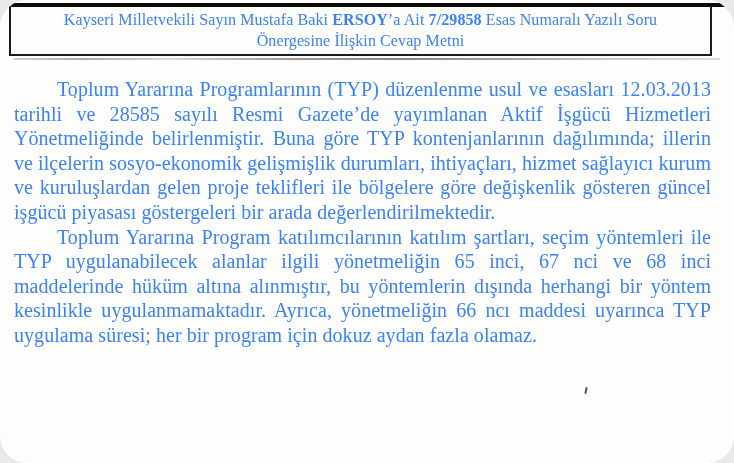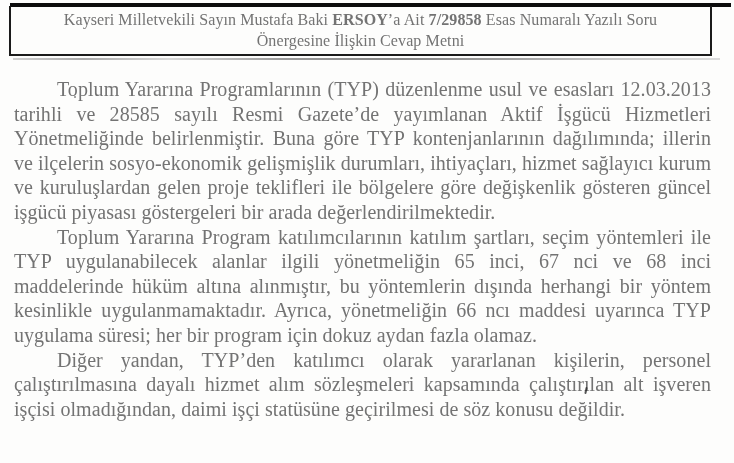--- a/index.html
+++ b/index.html
@@ -3,22 +3,23 @@
 <meta charset="utf-8">
 <style>
   html, body { margin: 0; padding: 0; background: #e9e9e9; }
   .page {
     position: relative;
     width: 734px;
     height: 463px;
     margin: 0 auto;
     background: #fdfdfc;
     font-family: "Liberation Serif", "DejaVu Serif", serif;
-    color: #737373;
+    color: #3b82f6;
     overflow: hidden;
+    border-radius: 27px;
   }
   .top-bar {
     position: absolute;
     left: 10px;
     top: 3px;
     width: 721px;
     height: 4px;
     background: #0c0c0c;
   }
   .header-box {
@@ -96,19 +97,18 @@
 
   <div class="header-box">
     <div class="header-title"><span>Kayseri Milletvekili Sayın Mustafa Baki </span><span class="bold">ERSOY</span><span>’a Ait </span><span class="bold">7/29858</span><span> Esas Numaralı Yazılı Soru Önergesine İlişkin Cevap Metni</span></div>
   </div>
 
   <div class="scan-line"></div>
 
   <div class="body-text">
     <p>Toplum Yararına Programlarının (TYP) düzenlenme usul ve esasları 12.03.2013 tarihli ve 28585 sayılı Resmi Gazete’de yayımlanan Aktif İşgücü Hizmetleri Yönetmeliğinde belirlenmiştir. Buna göre TYP kontenjanlarının dağılımında; illerin ve ilçelerin sosyo-ekonomik gelişmişlik durumları, ihtiyaçları, hizmet sağlayıcı kurum ve kuruluşlardan gelen proje teklifleri ile bölgelere göre değişkenlik gösteren güncel işgücü piyasası göstergeleri bir arada değerlendirilmektedir.</p>
     <p>Toplum Yararına Program katılımcılarının katılım şartları, seçim yöntemleri ile TYP uygulanabilecek alanlar ilgili yönetmeliğin 65 inci, 67 nci ve 68 inci maddelerinde hüküm altına alınmıştır, bu yöntemlerin dışında herhangi bir yöntem kesinlikle uygulanmamaktadır. Ayrıca, yönetmeliğin 66 ncı maddesi uyarınca TYP uygulama süresi; her bir program için dokuz aydan fazla olamaz.</p>
-    <p>Diğer yandan, TYP’den katılımcı olarak yararlanan kişilerin, personel çalıştırılmasına dayalı hizmet alım sözleşmeleri kapsamında çalıştırılan alt işveren işçisi olmadığından, daimi işçi statüsüne geçirilmesi de söz konusu değildir.</p>
   </div>
 
   <div class="artifact-mark"></div>
   <div class="artifact-dot"></div>
 
 </div>
 
 </body></html>

